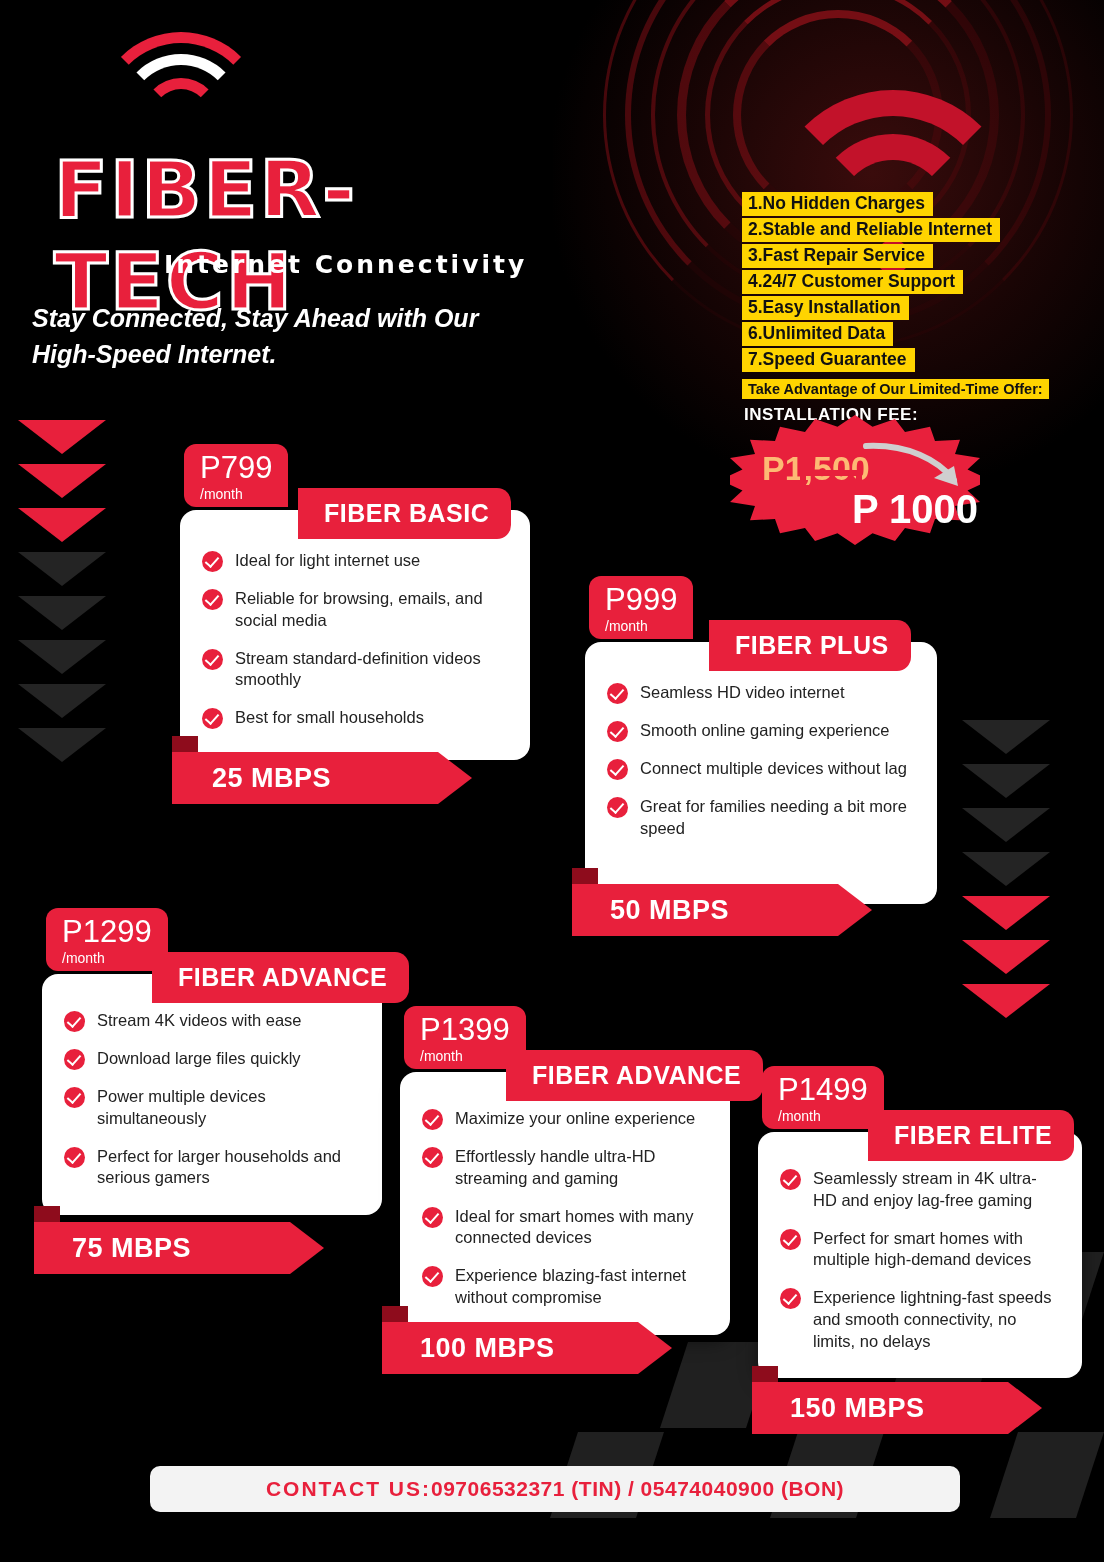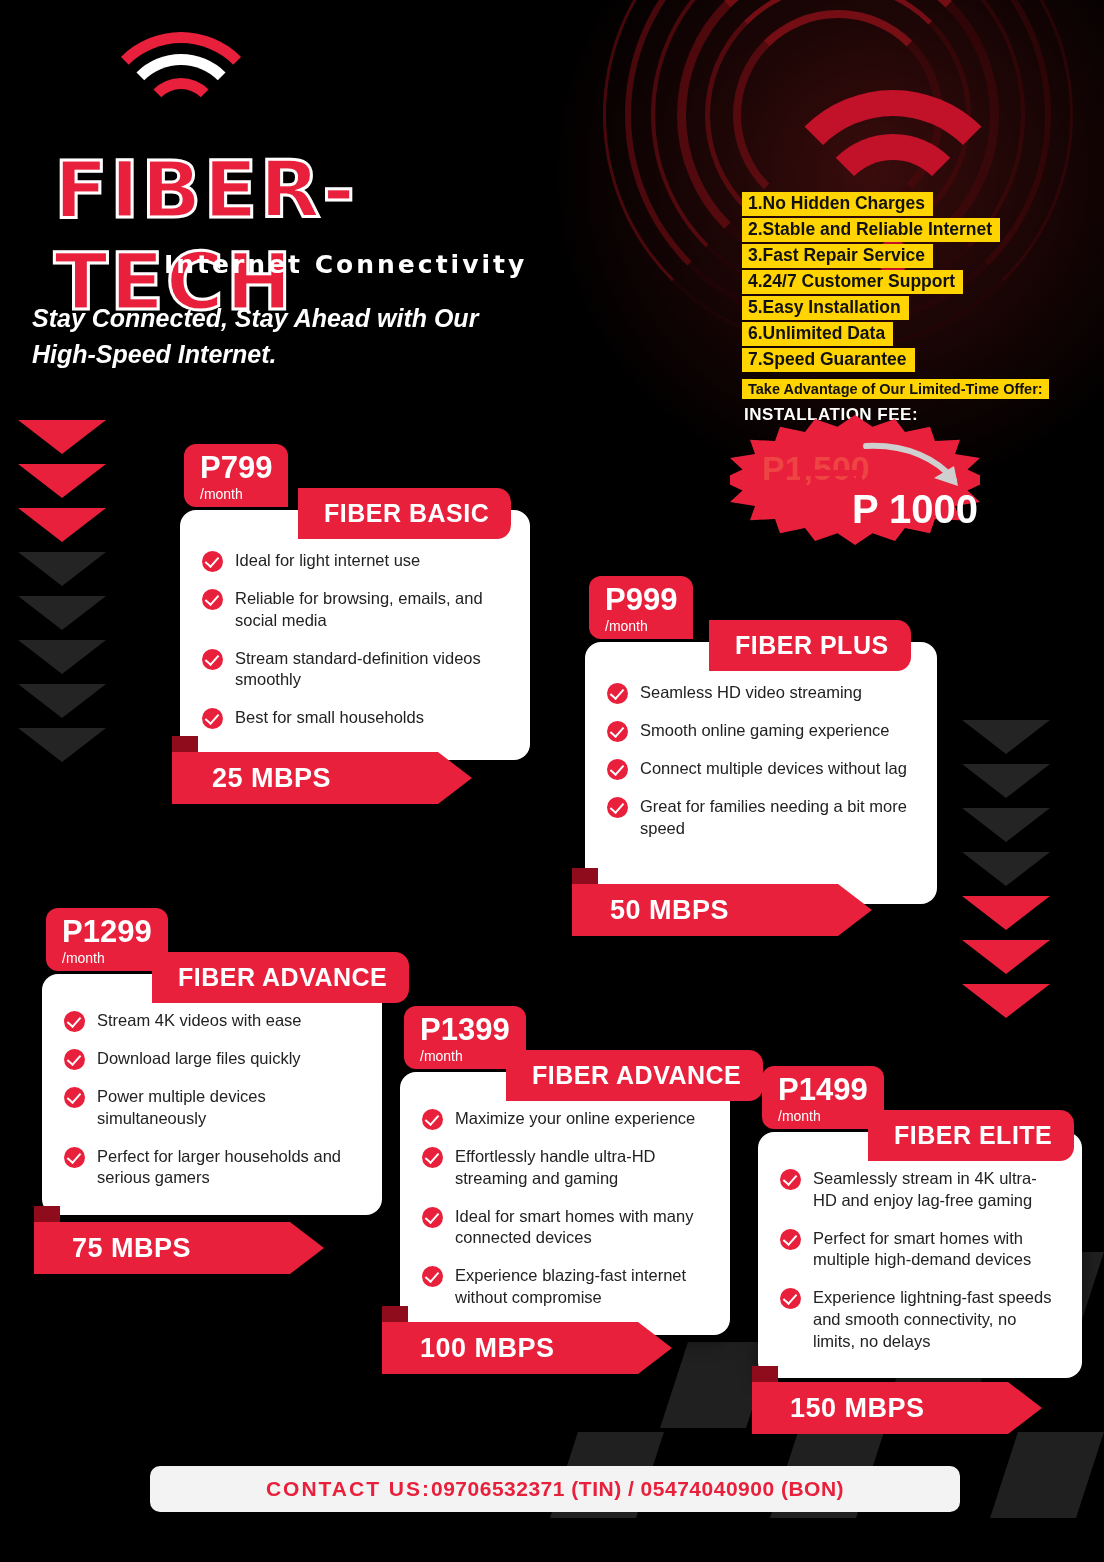--- a/index.html
+++ b/index.html
@@ -97,21 +97,21 @@
   .install-label {
     position: absolute; left: 744px; top: 405px; color: #fff;
     font-size: 17px; font-weight: 800; letter-spacing: .5px;
   }
   .starburst {
     position: absolute; left: 730px; top: 415px; width: 250px; height: 130px;
     background: #e8203c;
     clip-path: polygon(50% 0%,57% 9%,66% 3%,70% 13%,80% 9%,82% 20%,92% 19%,90% 30%,100% 33%,95% 42%,104% 50%,95% 58%,100% 67%,90% 70%,92% 81%,82% 80%,80% 91%,70% 87%,66% 97%,57% 91%,50% 100%,43% 91%,34% 97%,30% 87%,20% 91%,18% 80%,8% 81%,10% 70%,0% 67%,5% 58%,-4% 50%,5% 42%,0% 33%,10% 30%,8% 19%,18% 20%,20% 9%,30% 13%,34% 3%,43% 9%);
   }
   .old-price {
-    position: absolute; left: 762px; top: 449px; font-size: 34px; font-weight: 800; color: #ef4444;
+    position: absolute; left: 762px; top: 449px; font-size: 34px; font-weight: 800; color: #fdba74;
   }
   .strike {
     position: absolute; left: 800px; top: 470px; width: 62px; height: 44px;
     border: 6px solid #e8203c; background: transparent;
   }
   .new-price {
     position: absolute; left: 852px; top: 487px; font-size: 40px; font-weight: 800; color: #fff;
   }
   .arrow-curve { position: absolute; left: 862px; top: 440px; width: 110px; height: 56px; }
 
@@ -120,21 +120,21 @@
   .card-body {
     background: #fff; color: #222; border-radius: 16px;
     padding: 30px 24px 26px 22px;
     box-shadow: 0 6px 18px rgba(0,0,0,.5);
   }
   .price-tag {
     position: absolute; z-index: 4; background: #e8203c; color: #fff;
     border-radius: 12px 12px 0 12px;
     padding: 8px 16px 6px 16px; line-height: 1;
   }
-  .price-tag .amt { font-size: 31px; font-weight: 700; display: block; text-align: center; }
+  .price-tag .amt { font-size: 31px; font-weight: 400; display: block; text-align: center; }
   .price-tag .per { font-size: 14px; font-weight: 400; display: block; margin-top: 4px; }
   .title-bar {
     position: absolute; z-index: 3; background: #e8203c; color: #fff;
     font-size: 25px; font-weight: 800; letter-spacing: .5px;
     padding: 11px 22px 11px 26px;
     border-radius: 0 14px 14px 0;
     white-space: nowrap;
   }
   ul.feats { list-style: none; }
   ul.feats li {
@@ -284,21 +284,21 @@
 <div class="card" style="left:585px;top:576px;width:352px;">
   <div class="price-tag" style="left:4px;top:0;">
     <span class="amt">P999</span>
     <span class="per">/month</span>
   </div>
   <div class="title-bar" style="left:124px;top:44px;">FIBER PLUS</div>
   <div class="card-body" style="margin-top:66px;padding-top:40px;min-height:262px;">
     <ul class="feats">
       <li>
           <span class="tick"></span>
-          <span>Seamless HD video streaming</span>
+          <span>Seamless HD video internet</span>
         </li>
       <li>
           <span class="tick"></span>
           <span>Smooth online gaming experience</span>
         </li>
       <li>
           <span class="tick"></span>
           <span>Connect multiple devices without lag</span>
         </li>
       <li>

